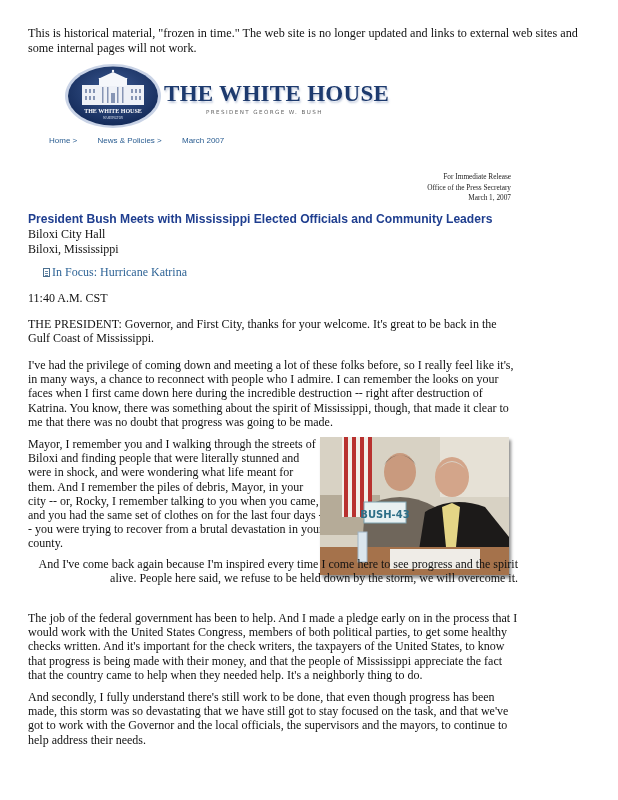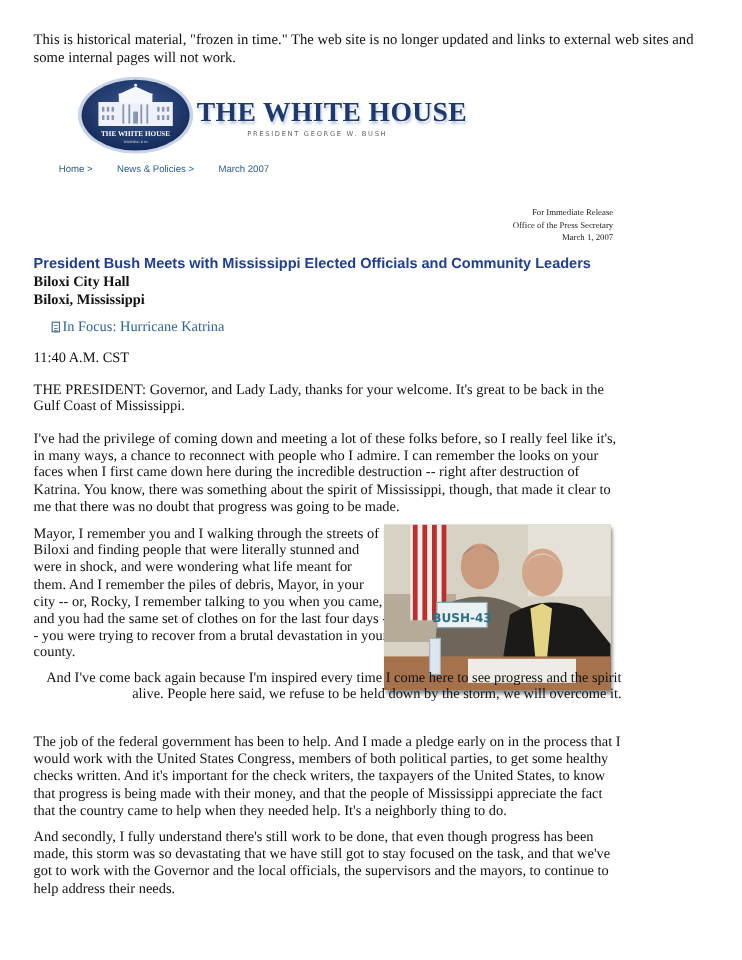--- a/index.html
+++ b/index.html
@@ -38,21 +38,21 @@
     position: absolute; right: 107px; top: 172px; text-align: right;
     font-size: 7.3px; line-height: 10.5px; color: #222;
   }
   .headline {
     position: absolute; left: 28px; top: 212px;
     font-family: "Liberation Sans", "DejaVu Sans", sans-serif;
     font-weight: bold; font-size: 12.1px; color: #1f3e8f; white-space: nowrap;
   }
   .location {
     position: absolute; left: 28px; top: 227px;
-    font-size: 12px; line-height: 14.5px; font-weight: bold;
+    font-size: 12px; line-height: 14.5px;
   }
   .infocus {
     position: absolute; left: 43px; top: 265px; font-size: 12px; color: #2f6496;
     white-space: nowrap;
   }
   .infocus a { color: #2f6496; text-decoration: none; }
   .doc-icon {
     display: inline-block; width: 7px; height: 9px; border: 1px solid #4a6f8f;
     position: relative; top: 1px; margin-right: 2px; box-sizing: border-box;
     background: repeating-linear-gradient(#fff 0 1px, #6a8aa8 1px 2px);
@@ -139,21 +139,21 @@
   <div>Biloxi City Hall</div>
   <div>Biloxi, Mississippi</div>
 </div>
 
 <div class="infocus">
   <span class="doc-icon"></span><a href="#">In Focus: Hurricane Katrina</a>
 </div>
 
 <div class="time">11:40 A.M. CST</div>
 
-<p class="para p1">THE PRESIDENT: Governor, and Lady Lady, thanks for your welcome. It's great to be back in the Gulf Coast of Mississippi.</p>
+<p class="para p1">THE PRESIDENT: Governor, and First City, thanks for your welcome. It's great to be back in the Gulf Coast of Mississippi.</p>
 <p class="para p2">I've had the privilege of coming down and meeting a lot of these folks before, so I really feel like it's, in many ways, a chance to reconnect with people who I admire. I can remember the looks on your faces when I first came down here during the incredible destruction -- right after destruction of Katrina. You know, there was something about the spirit of Mississippi, though, that made it clear to me that there was no doubt that progress was going to be made.</p>
 <p class="para p3">Mayor, I remember you and I walking through the streets of Biloxi and finding people that were literally stunned and were in shock, and were wondering what life meant for them. And I remember the piles of debris, Mayor, in your city -- or, Rocky, I remember talking to you when you came, and you had the same set of clothes on for the last four days -- you were trying to recover from a brutal devastation in your county.</p>
 
 <div class="photo">
   <svg width="189" height="138" viewBox="0 0 189 138">
     <rect x="0" y="0" width="189" height="138" fill="#d8d2c4"></rect>
     <rect x="120" y="0" width="69" height="60" fill="#e6e1d6"></rect>
     <rect x="0" y="58" width="60" height="40" fill="#b5ab98"></rect>
 
     <g>

